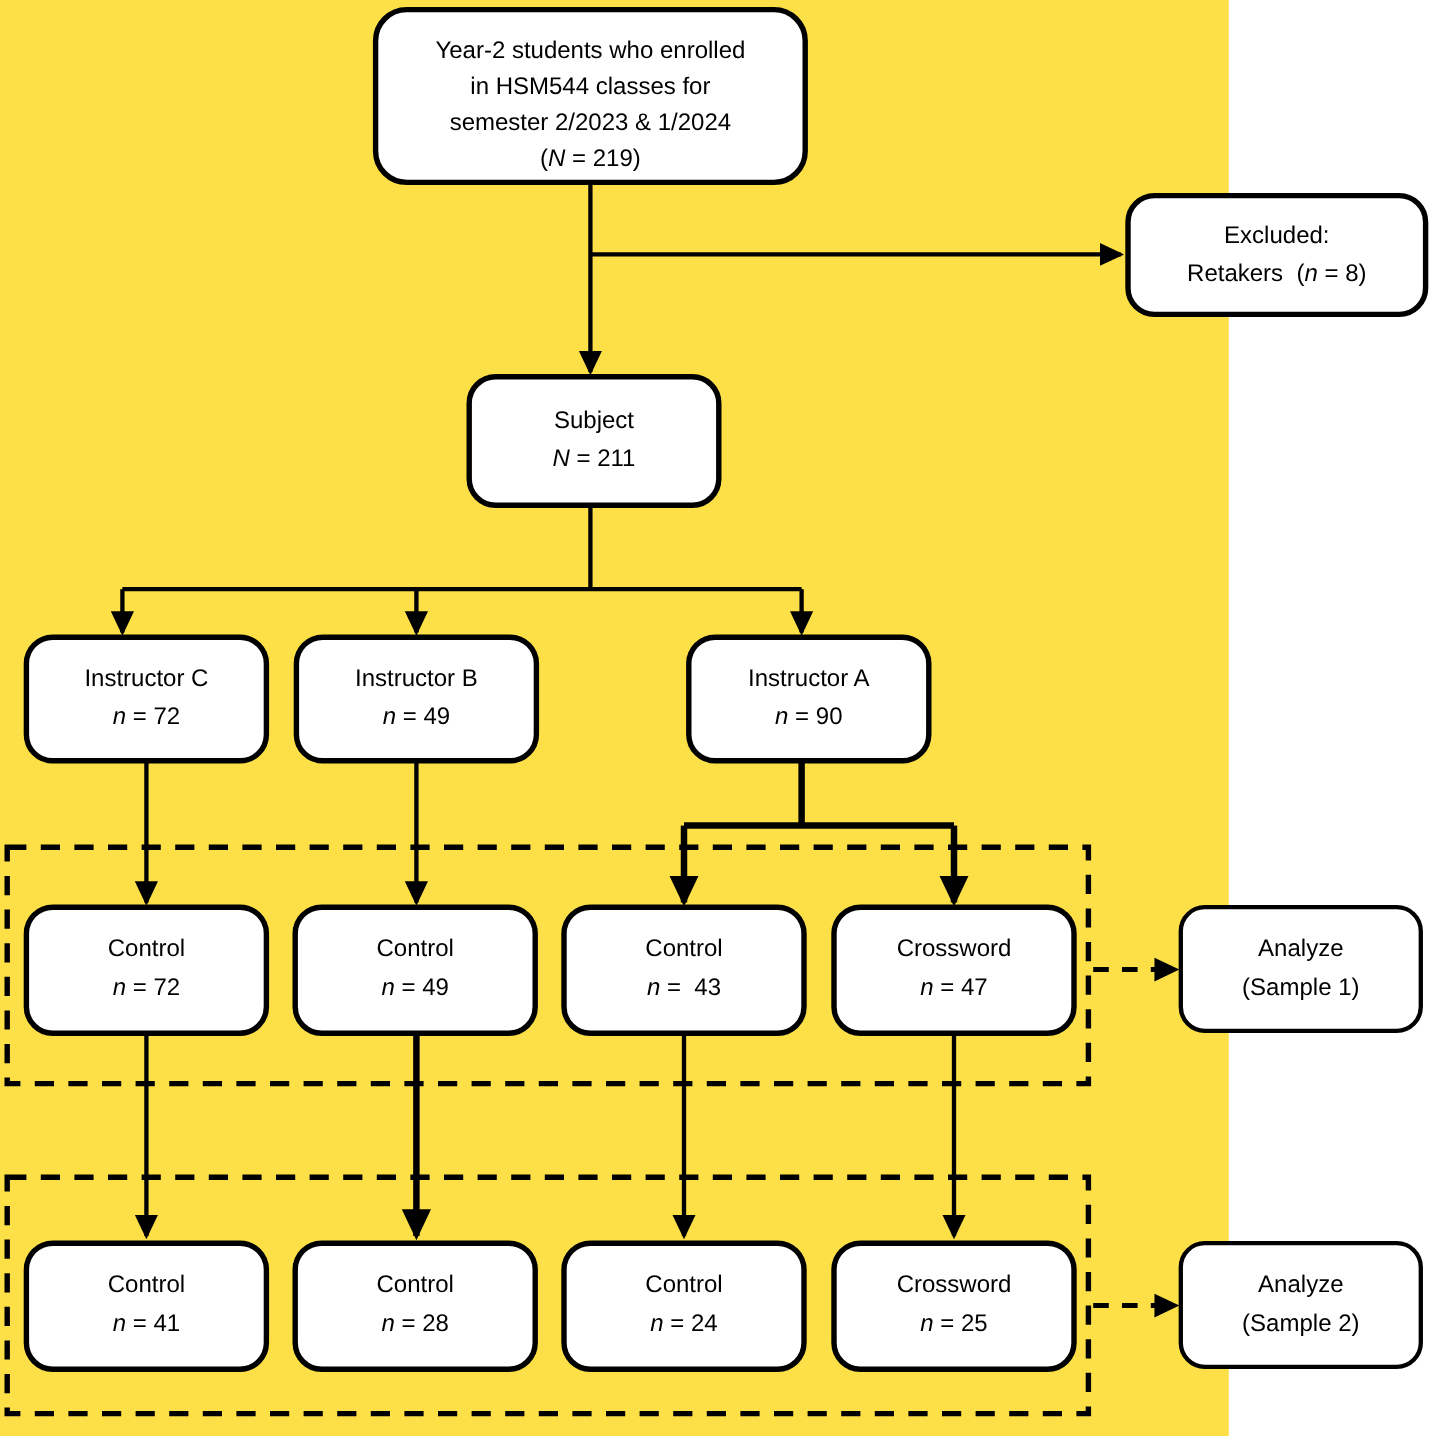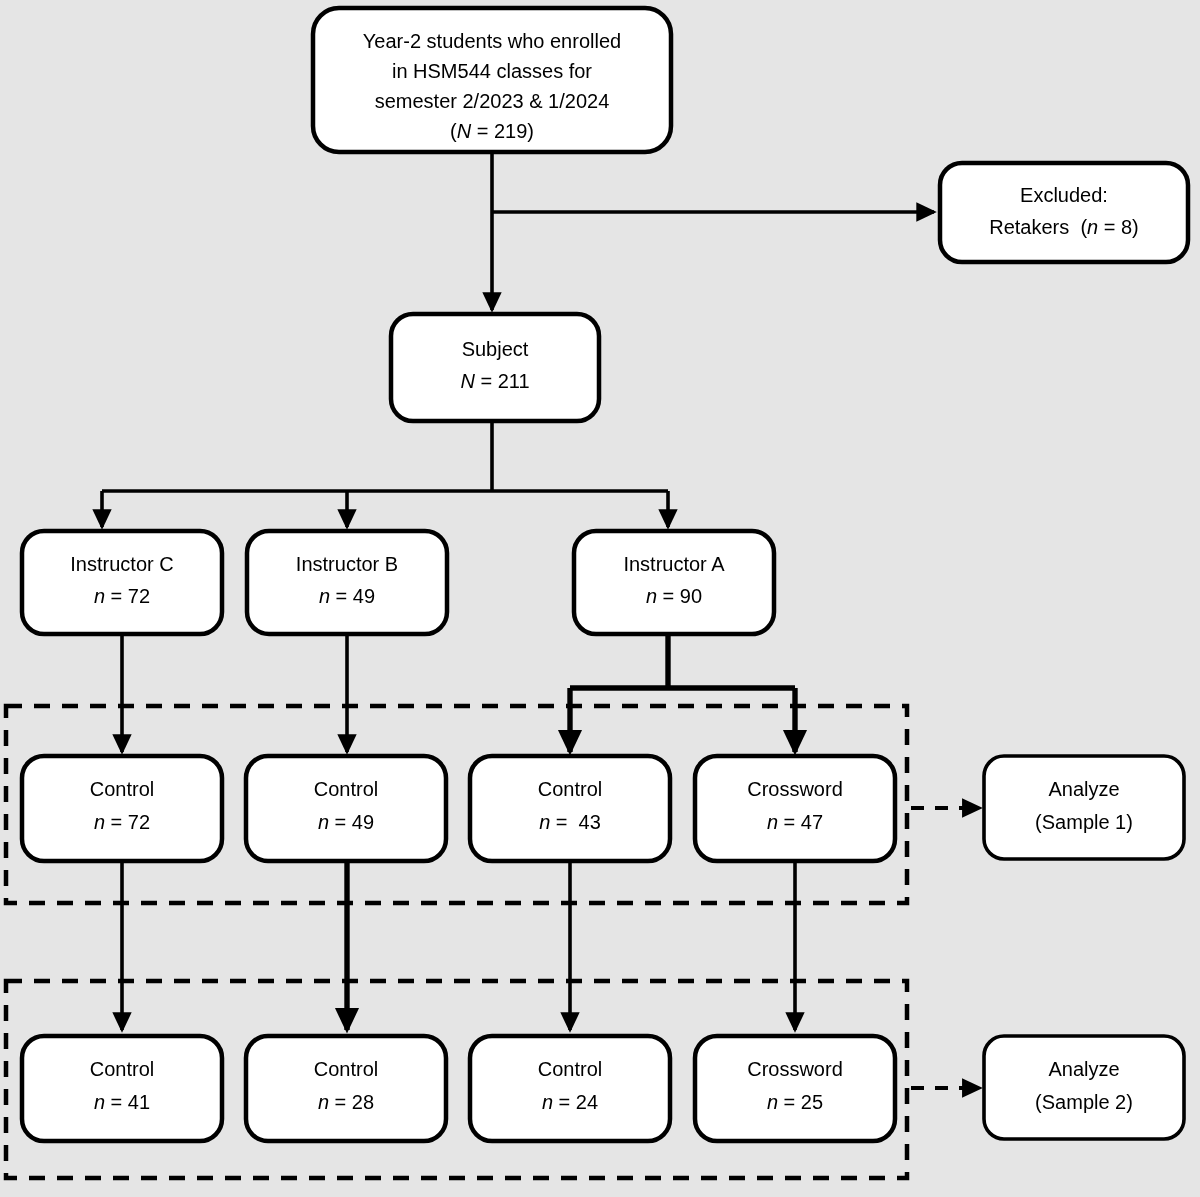--- a/index.html
+++ b/index.html
@@ -9,23 +9,23 @@
     background: #ffffff;
   }
   body {
     width: 1200px;
     height: 1197px;
     font-family: "Liberation Sans", sans-serif;
     overflow: hidden;
   }
   #flow-root {
     position: relative;
-    width: 1200px;
+    width: 1024px;
     height: 1197px;
-    background: #e5e5e5;
+    background: #fde047;
   }
   svg#flow-svg {
     position: absolute;
     top: 0;
     left: 0;
     width: 1200px;
     height: 1197px;
   }
   .node-box {
     fill: #ffffff;

